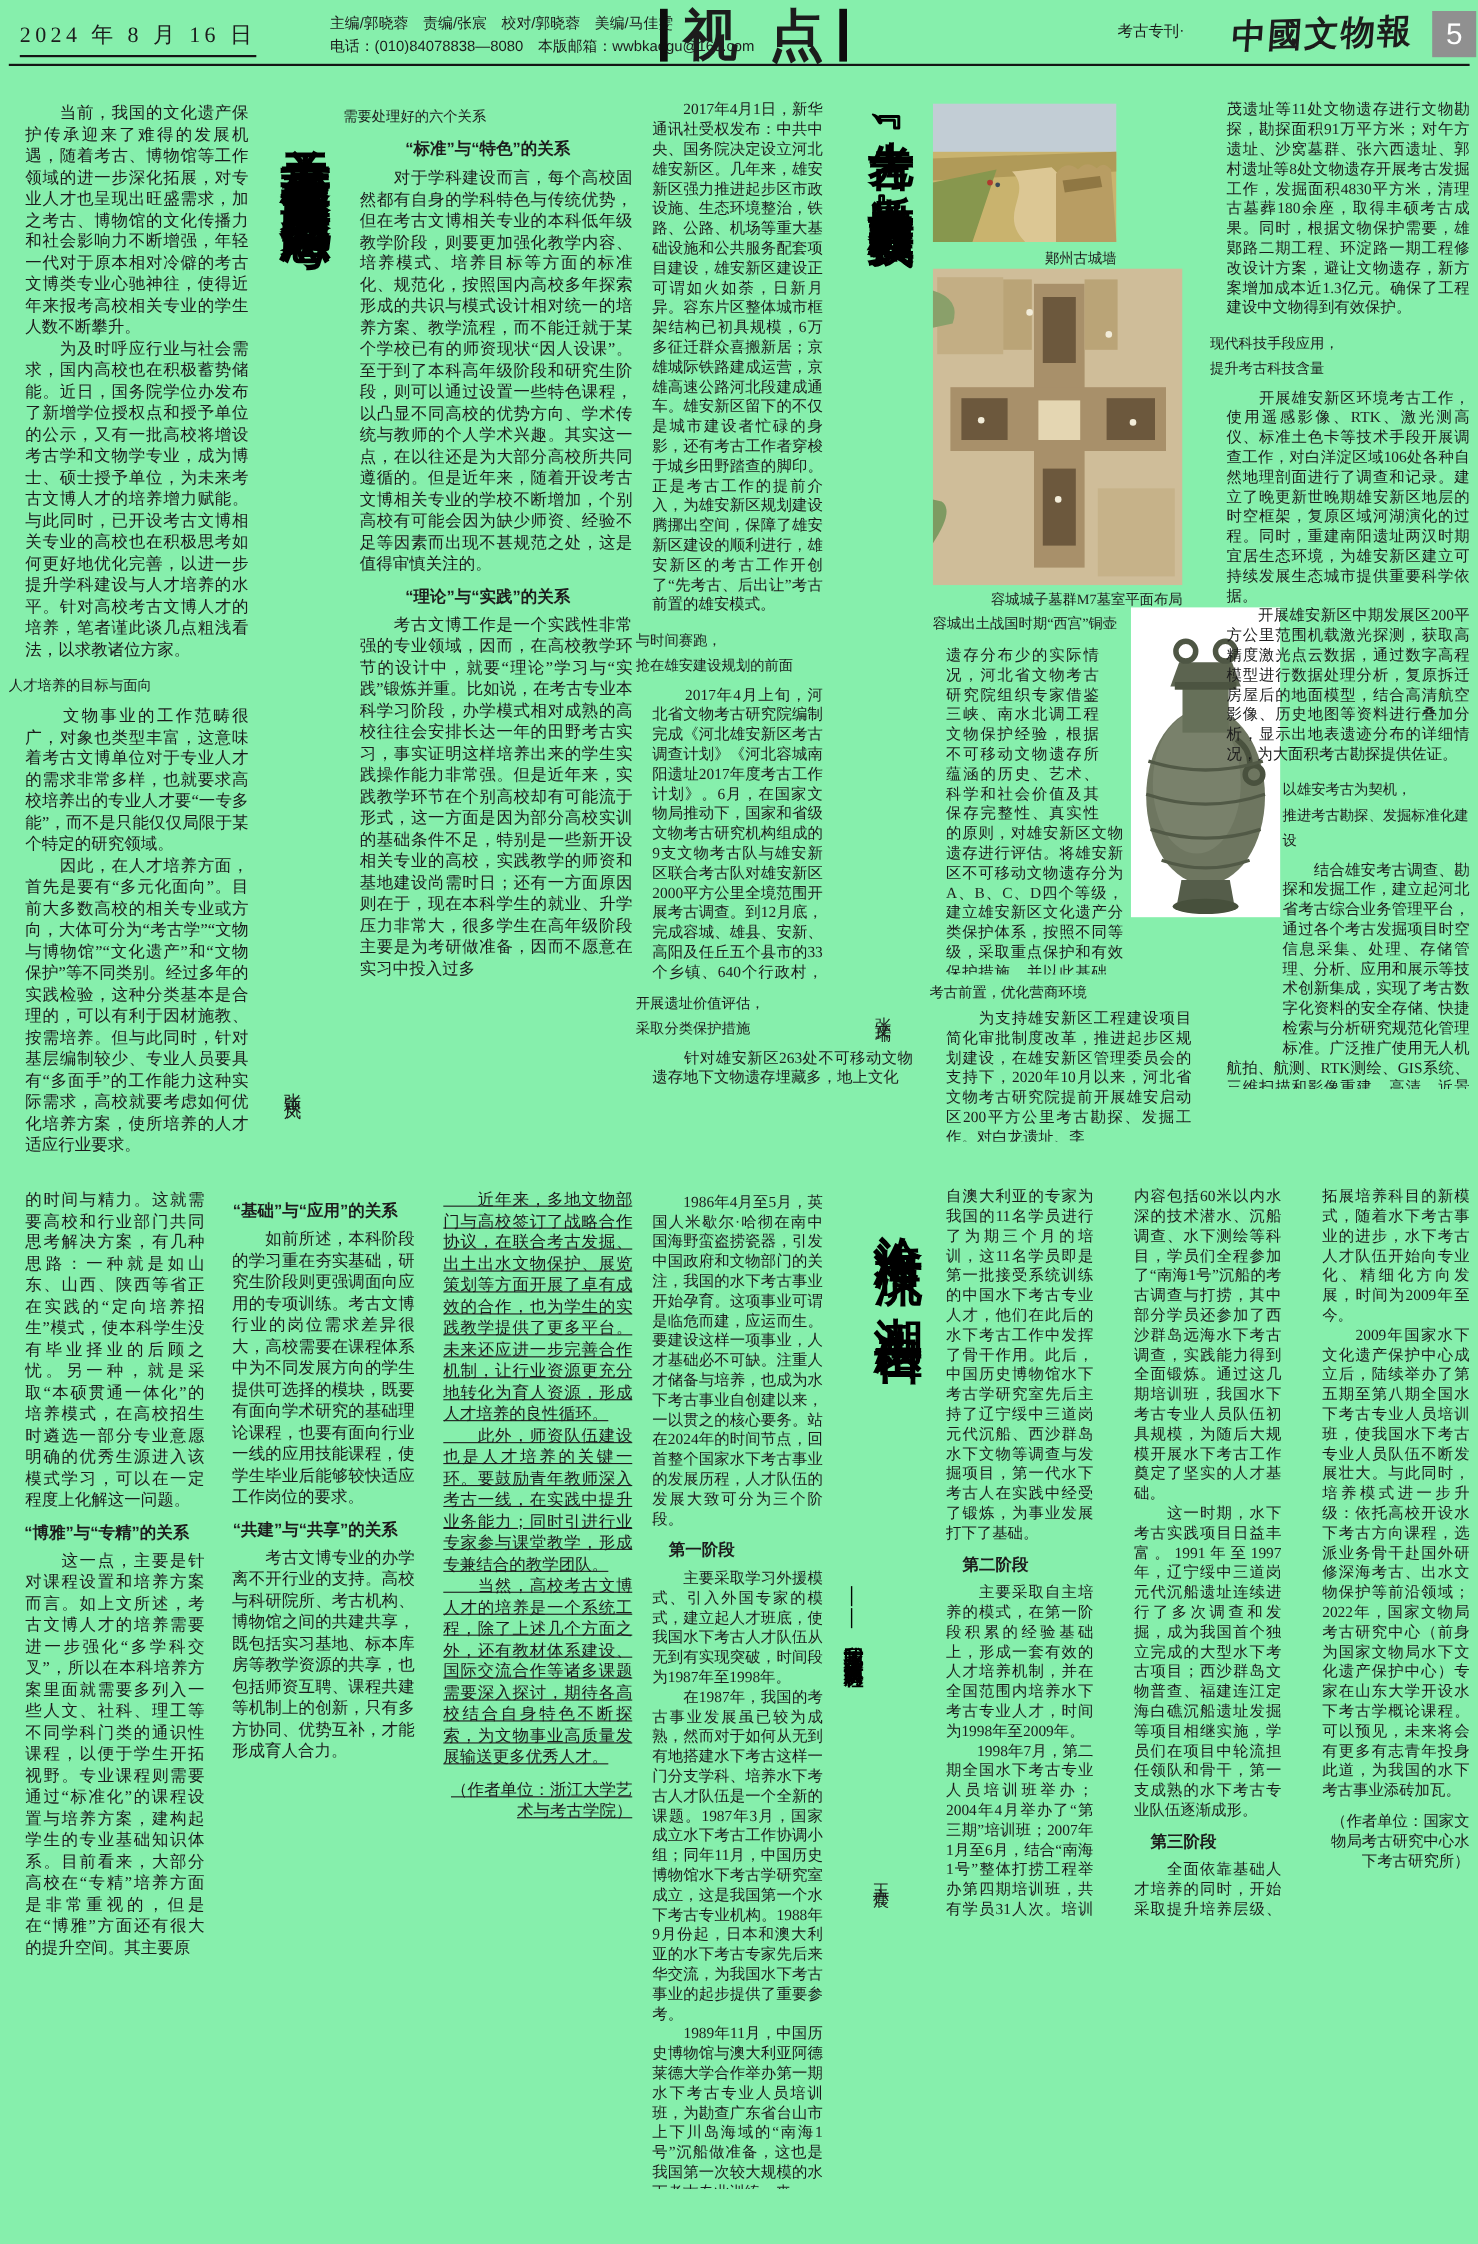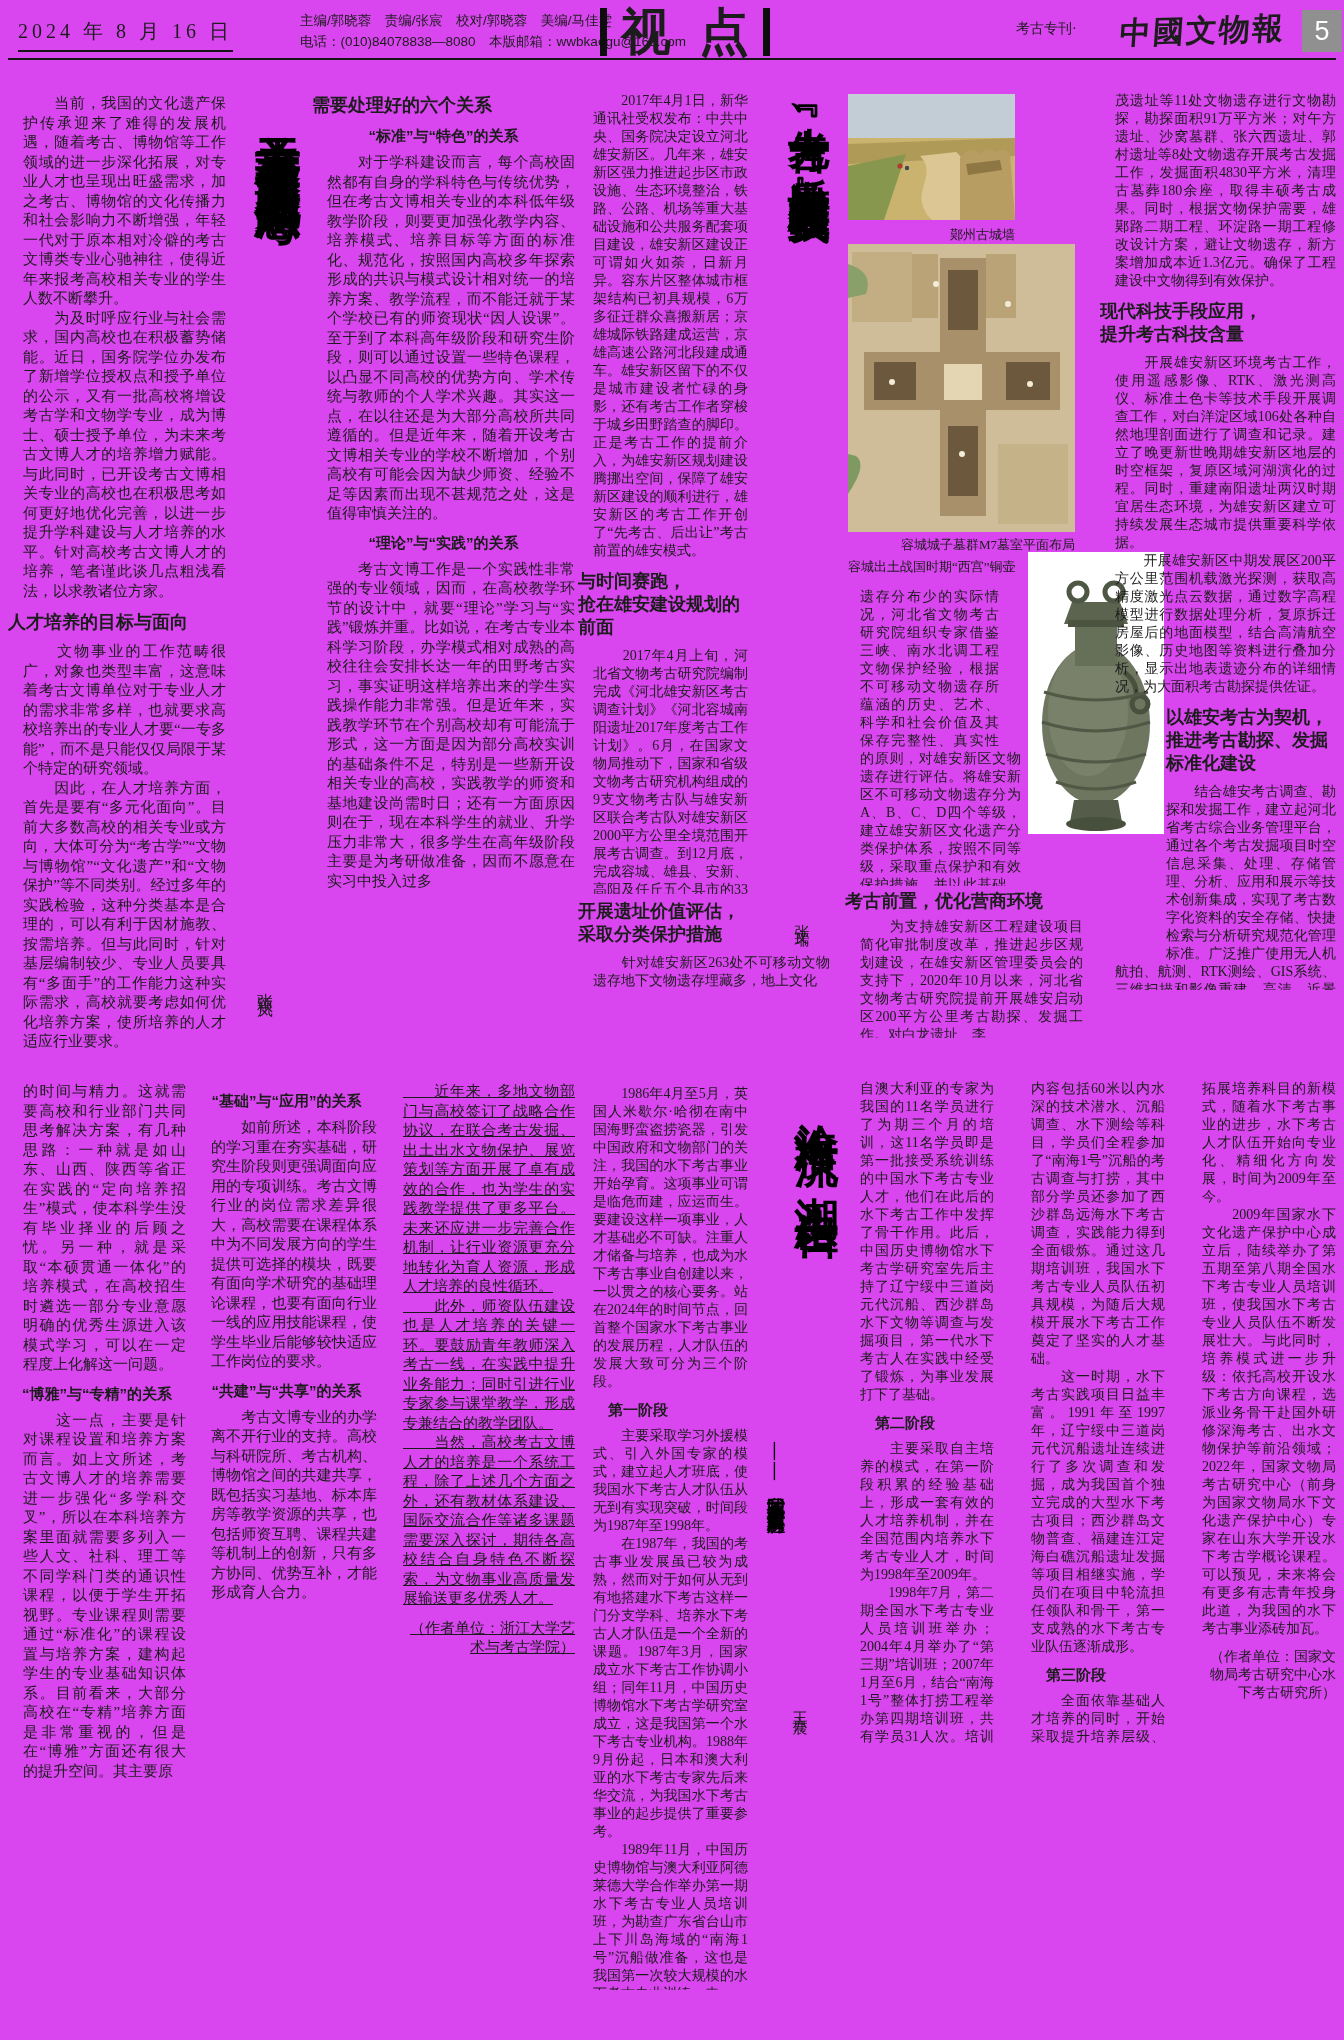--- a/index.html
+++ b/index.html
@@ -1,16 +1,16 @@
 <!DOCTYPE html>
 <html><head>
 <meta charset="utf-8">
 <style>
   html,body{margin:0;padding:0;background:#ffffff;}
-  #page{position:relative;width:1344px;height:2040px;background:#d946ef;color:#1c1c1c;
+  #page{position:relative;width:1344px;height:2040px;background:#86efac;color:#1c1c1c;
         font-family:"Liberation Serif","DejaVu Serif",serif;overflow:hidden;}
   
   .hdr{position:absolute;left:8px;top:4px;width:1328px;height:54px;border-bottom:2px solid #151515;}
   .date{position:absolute;left:10px;top:14px;font-size:20px;letter-spacing:4px;
         border-bottom:2px solid #151515;padding-bottom:5px;white-space:nowrap;}
   .staffbox{position:absolute;left:292px;top:6px;font-family:"Liberation Sans","DejaVu Sans",sans-serif;
         font-size:13.5px;line-height:21px;white-space:nowrap;}
   .vpbox{position:absolute;left:592px;top:0px;height:56px;display:flex;align-items:center;}
   .vbar{display:inline-block;width:7px;height:48px;background:#0d0d0d;}
   .vpchar{font-family:"Liberation Sans","DejaVu Sans",sans-serif;font-weight:900;font-size:50px;
@@ -19,21 +19,21 @@
   .papername{position:absolute;left:1112px;top:6px;font-size:31px;font-weight:900;
         transform:skewX(-6deg) rotate(-2deg);letter-spacing:2px;white-space:nowrap;}
   .pageno{position:absolute;left:1294px;top:6px;width:40px;height:42px;background:#909090;
         color:#fff;font-family:"Liberation Sans","DejaVu Sans",sans-serif;font-size:27px;
         display:flex;align-items:center;justify-content:center;}
   
   .blk{position:absolute;overflow:hidden;}
   .p{white-space:pre-line;text-align:justify;margin-left:15px;}
   .t15{font-size:15px;line-height:19.5px;}
   .t14{font-size:14px;line-height:18px;}
-  .secH{font-family:"Liberation Sans","DejaVu Sans",sans-serif;font-weight:bold;font-size:18px;
+  .secH{font-family:"Liberation Sans","DejaVu Sans",sans-serif;font-weight:normal;font-size:13px;
         line-height:23px;margin:10px 0 8px 0;white-space:pre-line;}
   .relH{font-family:"Liberation Sans","DejaVu Sans",sans-serif;font-weight:bold;font-size:15px;
         line-height:20px;text-align:center;margin:9px 0 7px 0;}
   .stageH{font-family:"Liberation Sans","DejaVu Sans",sans-serif;font-weight:bold;font-size:15px;
         line-height:20px;margin:9px 0 7px 0;text-indent:2em;break-inside:avoid;}
   .byline{text-align:right;margin-top:10px;}
   
   .vtitle{position:absolute;writing-mode:vertical-rl;text-orientation:mixed;font-weight:900;
         font-family:"Liberation Serif","DejaVu Serif",serif;color:#000;}
   .vauthor{position:absolute;writing-mode:vertical-rl;font-size:16px;letter-spacing:4px;}

